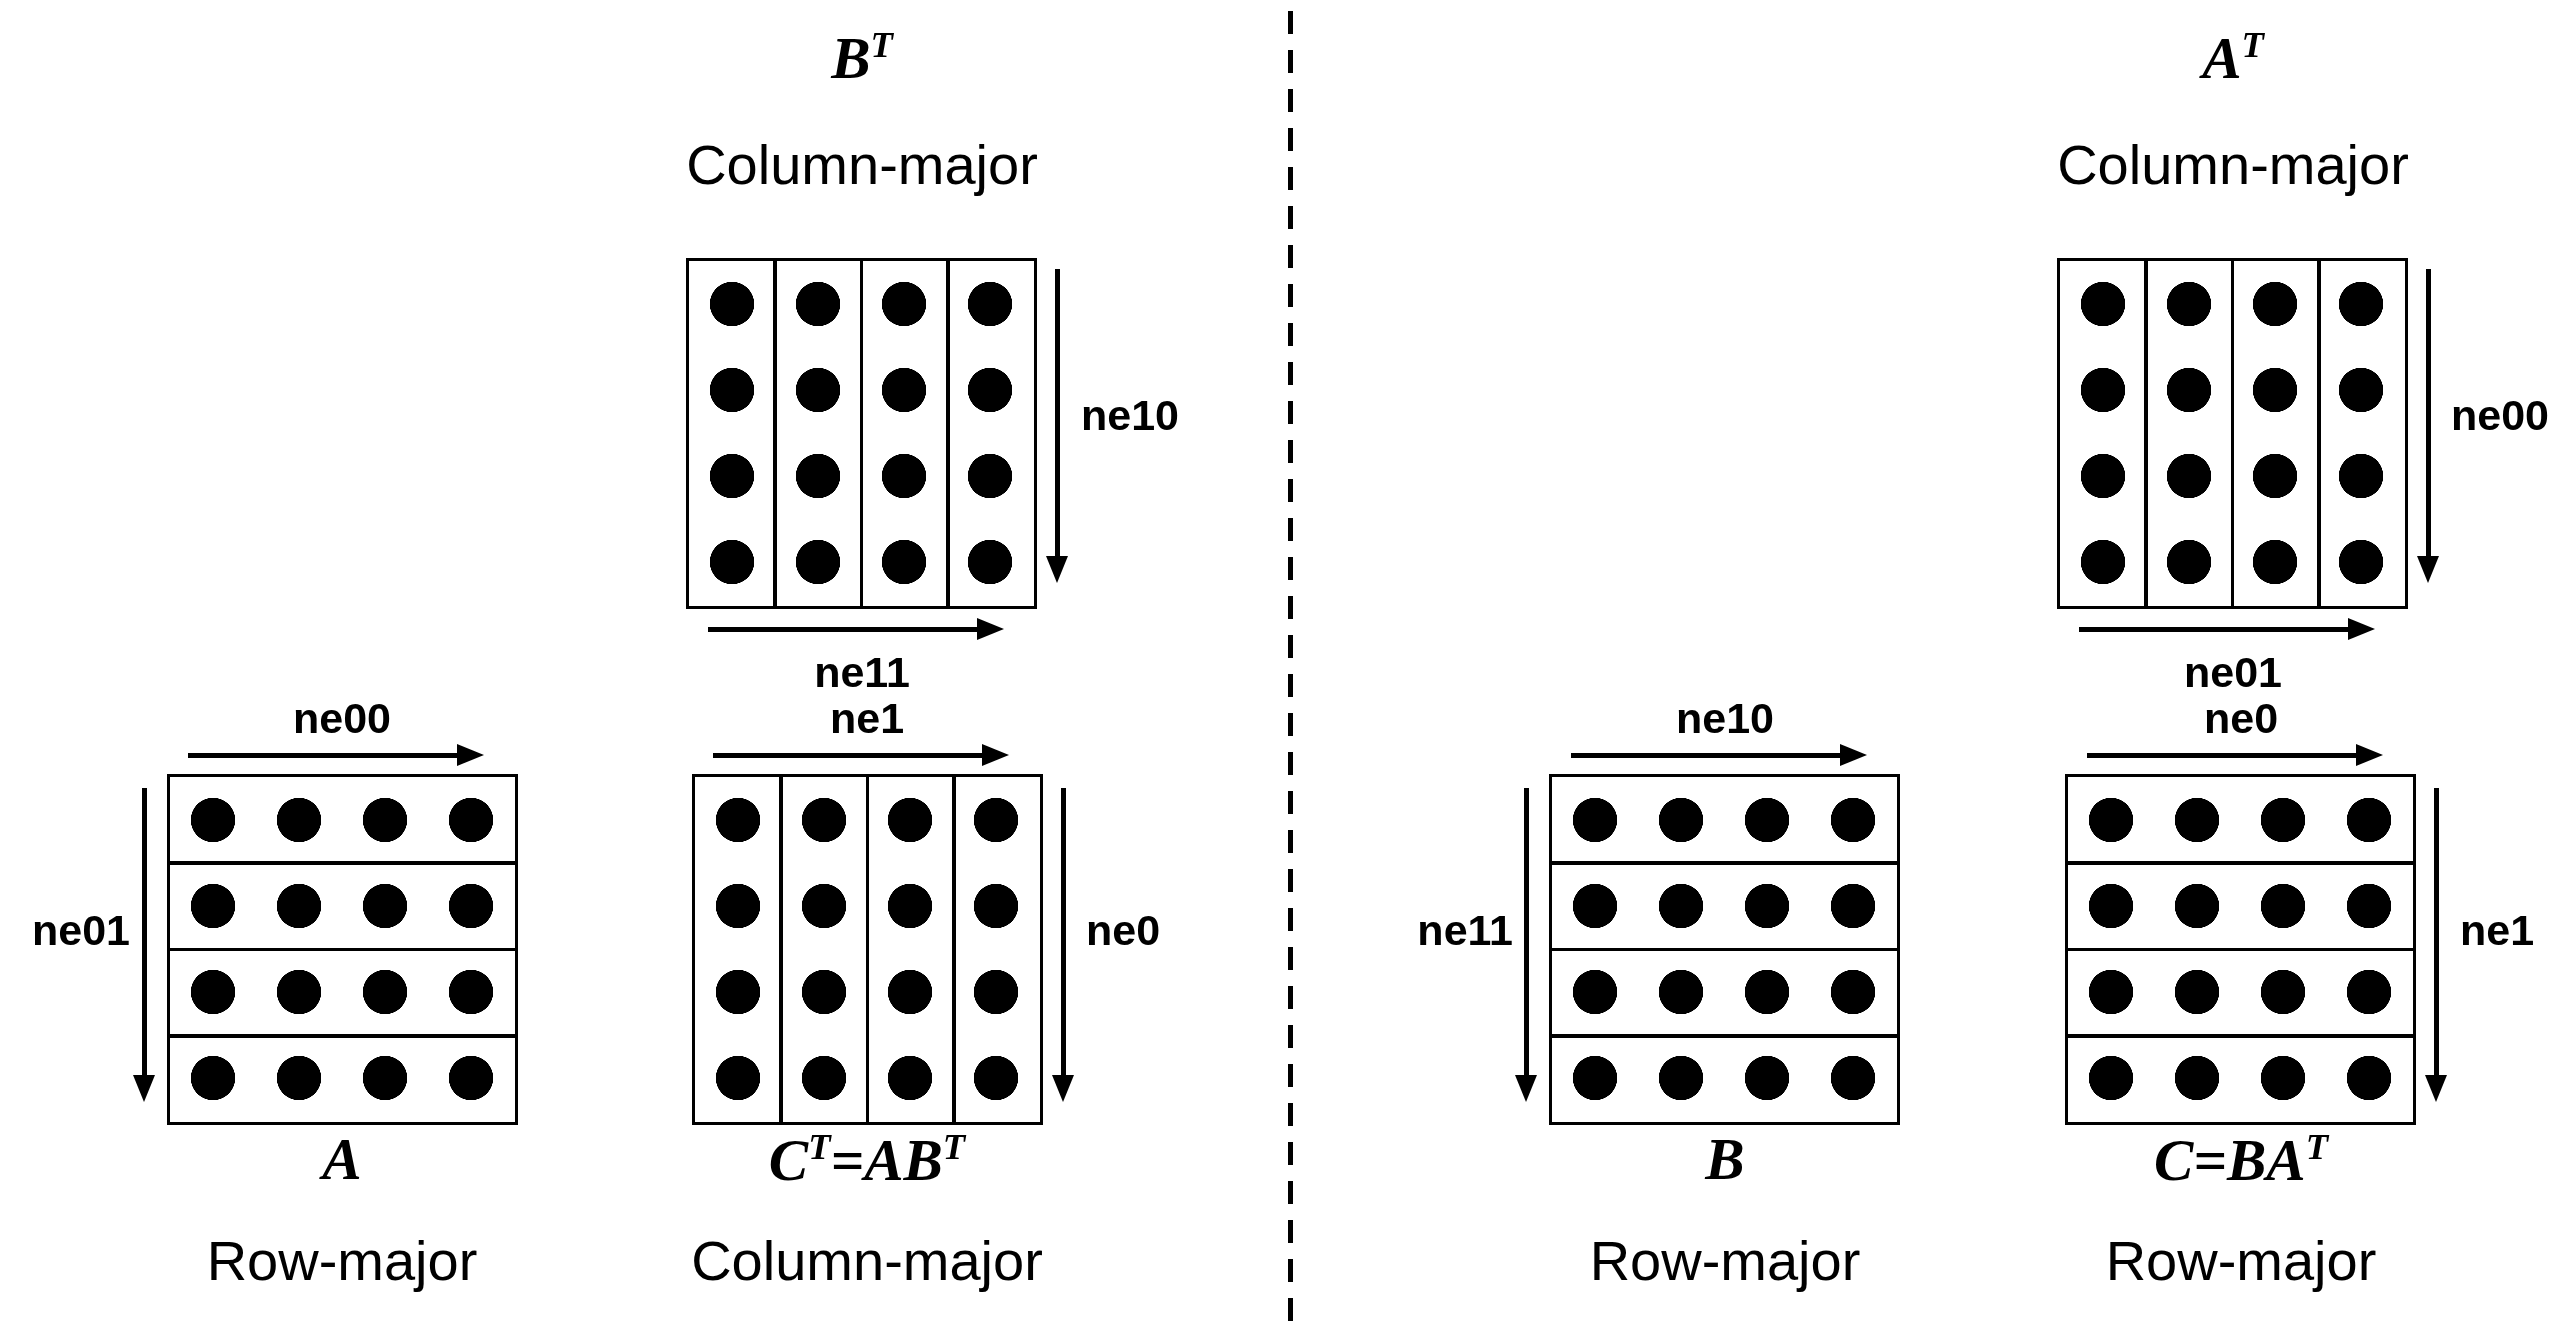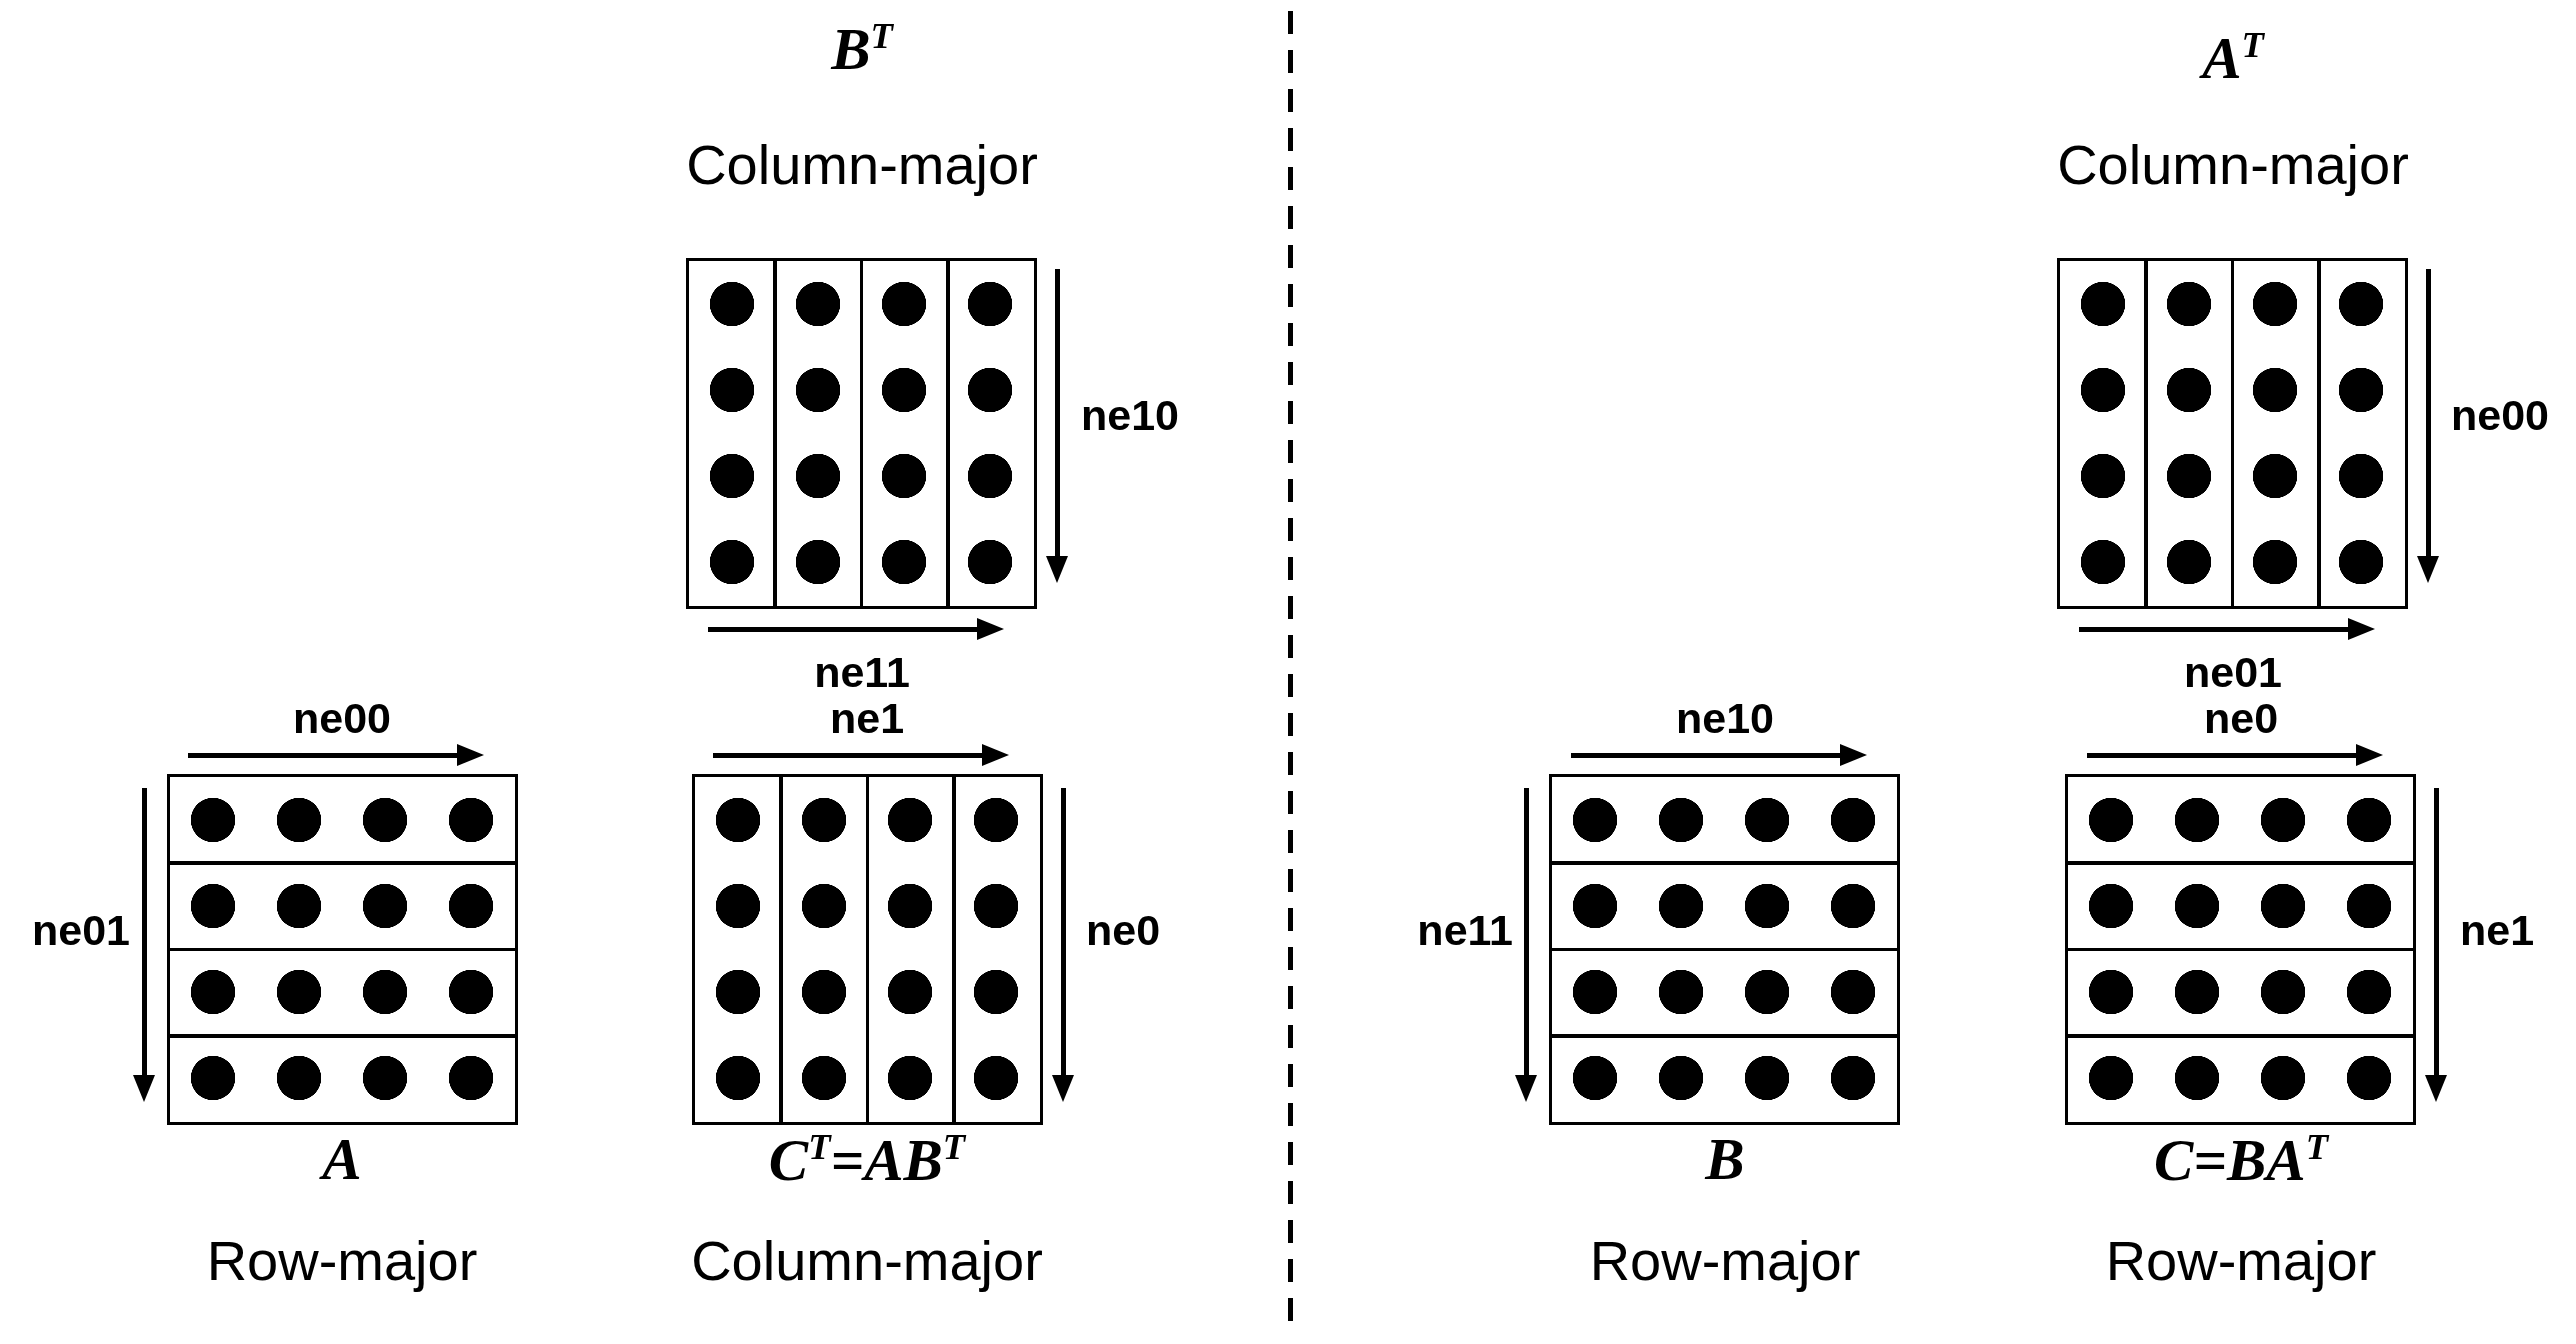--- a/index.html
+++ b/index.html
@@ -39,21 +39,21 @@
   .dashed-divider {
     position:absolute; width:4.5px;
     background:repeating-linear-gradient(to bottom, #000 0 23px, rgba(0,0,0,0) 23px 39px);
   }
 </style>
 </head>
 <body>
 
 <div class="stage">
 
-  <div class="math-title cx" style="left:862px; top:16px;"><span>B</span><sup>T</sup></div>
+  <div class="math-title cx" style="left:862px; top:25px;"><span>B</span><sup>T</sup></div>
   <div class="layout-label cx" style="left:862px; top:133px;">Column-major</div>
   <div class="matrix-box" style="left:686px; top:258px;">
     <div class="divider v" style="left:calc(25% - 1.8px);"></div>
     <div class="divider v" style="left:calc(50% - 1.8px);"></div>
     <div class="divider v" style="left:calc(75% - 1.8px);"></div>
   </div>
   <div class="arrow-down" style="left:1055px; top:269px; height:287px;"></div>
   <div class="ne-label" style="left:1081px; top:392px;">ne10</div>
   <div class="arrow-right" style="left:708px; top:627px; width:269px;"></div>
   <div class="ne-label cx" style="left:862px; top:649px;">ne11</div>

